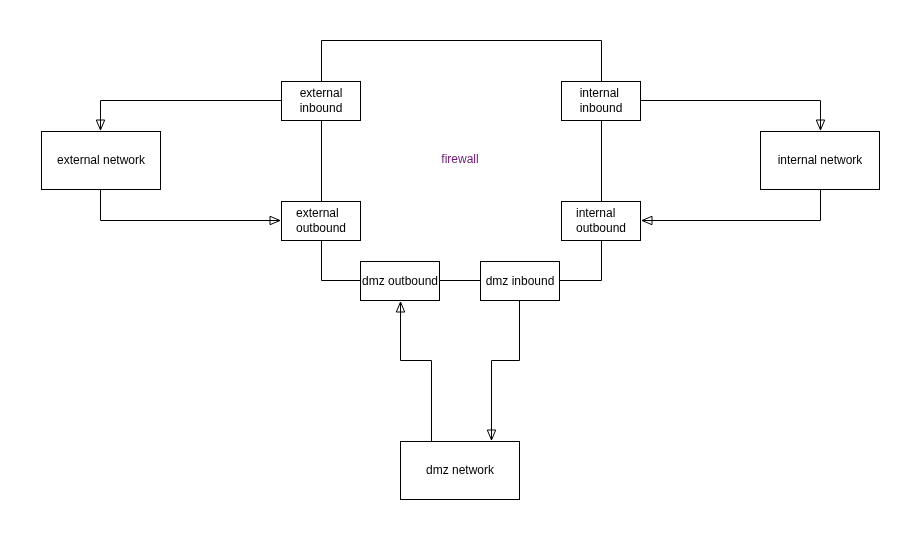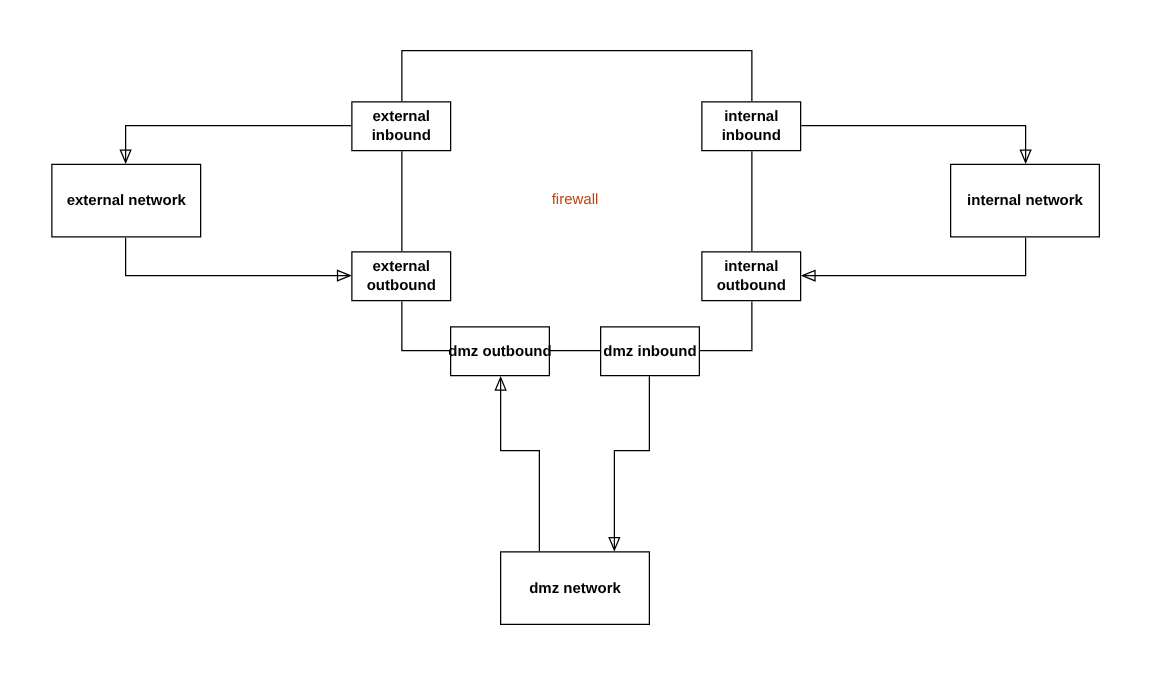--- a/index.html
+++ b/index.html
@@ -29,22 +29,21 @@
     stroke-width: 1;
   }
   .node {
     position: absolute;
     box-sizing: border-box;
     border: 1px solid #000000;
     background: #ffffff;
     display: flex;
     align-items: center;
     justify-content: center;
-    text-align: center;
-    font-weight: bold;
+    text-align: left;
   }
   .node-label {
     font-size: 12px;
     line-height: 15px;
     white-space: pre;
     color: #000000;
   }
   .node-sm { width: 80px; height: 40px; }
   .node-lg { width: 120px; height: 59px; }
 
@@ -59,21 +58,21 @@
   #node-dmz-network       { left: 400px; top: 441px; }
 
   .floating-label {
     position: absolute;
     left: 400px;
     top: 152px;
     width: 120px;
     text-align: center;
     font-size: 12px;
     line-height: 15px;
-    color: #c2410c;
+    color: #701a75;
   }
 </style>
 </head>
 <body>
 
 <div class="canvas">
 
   <svg class="wires" width="920" height="540" viewBox="0 0 920 540" xmlns="http://www.w3.org/2000/svg">
     <defs>
       <marker id="arrow" viewBox="0 0 12 12" refX="10.5" refY="6" markerWidth="12" markerHeight="12" orient="auto" markerUnits="userSpaceOnUse">

